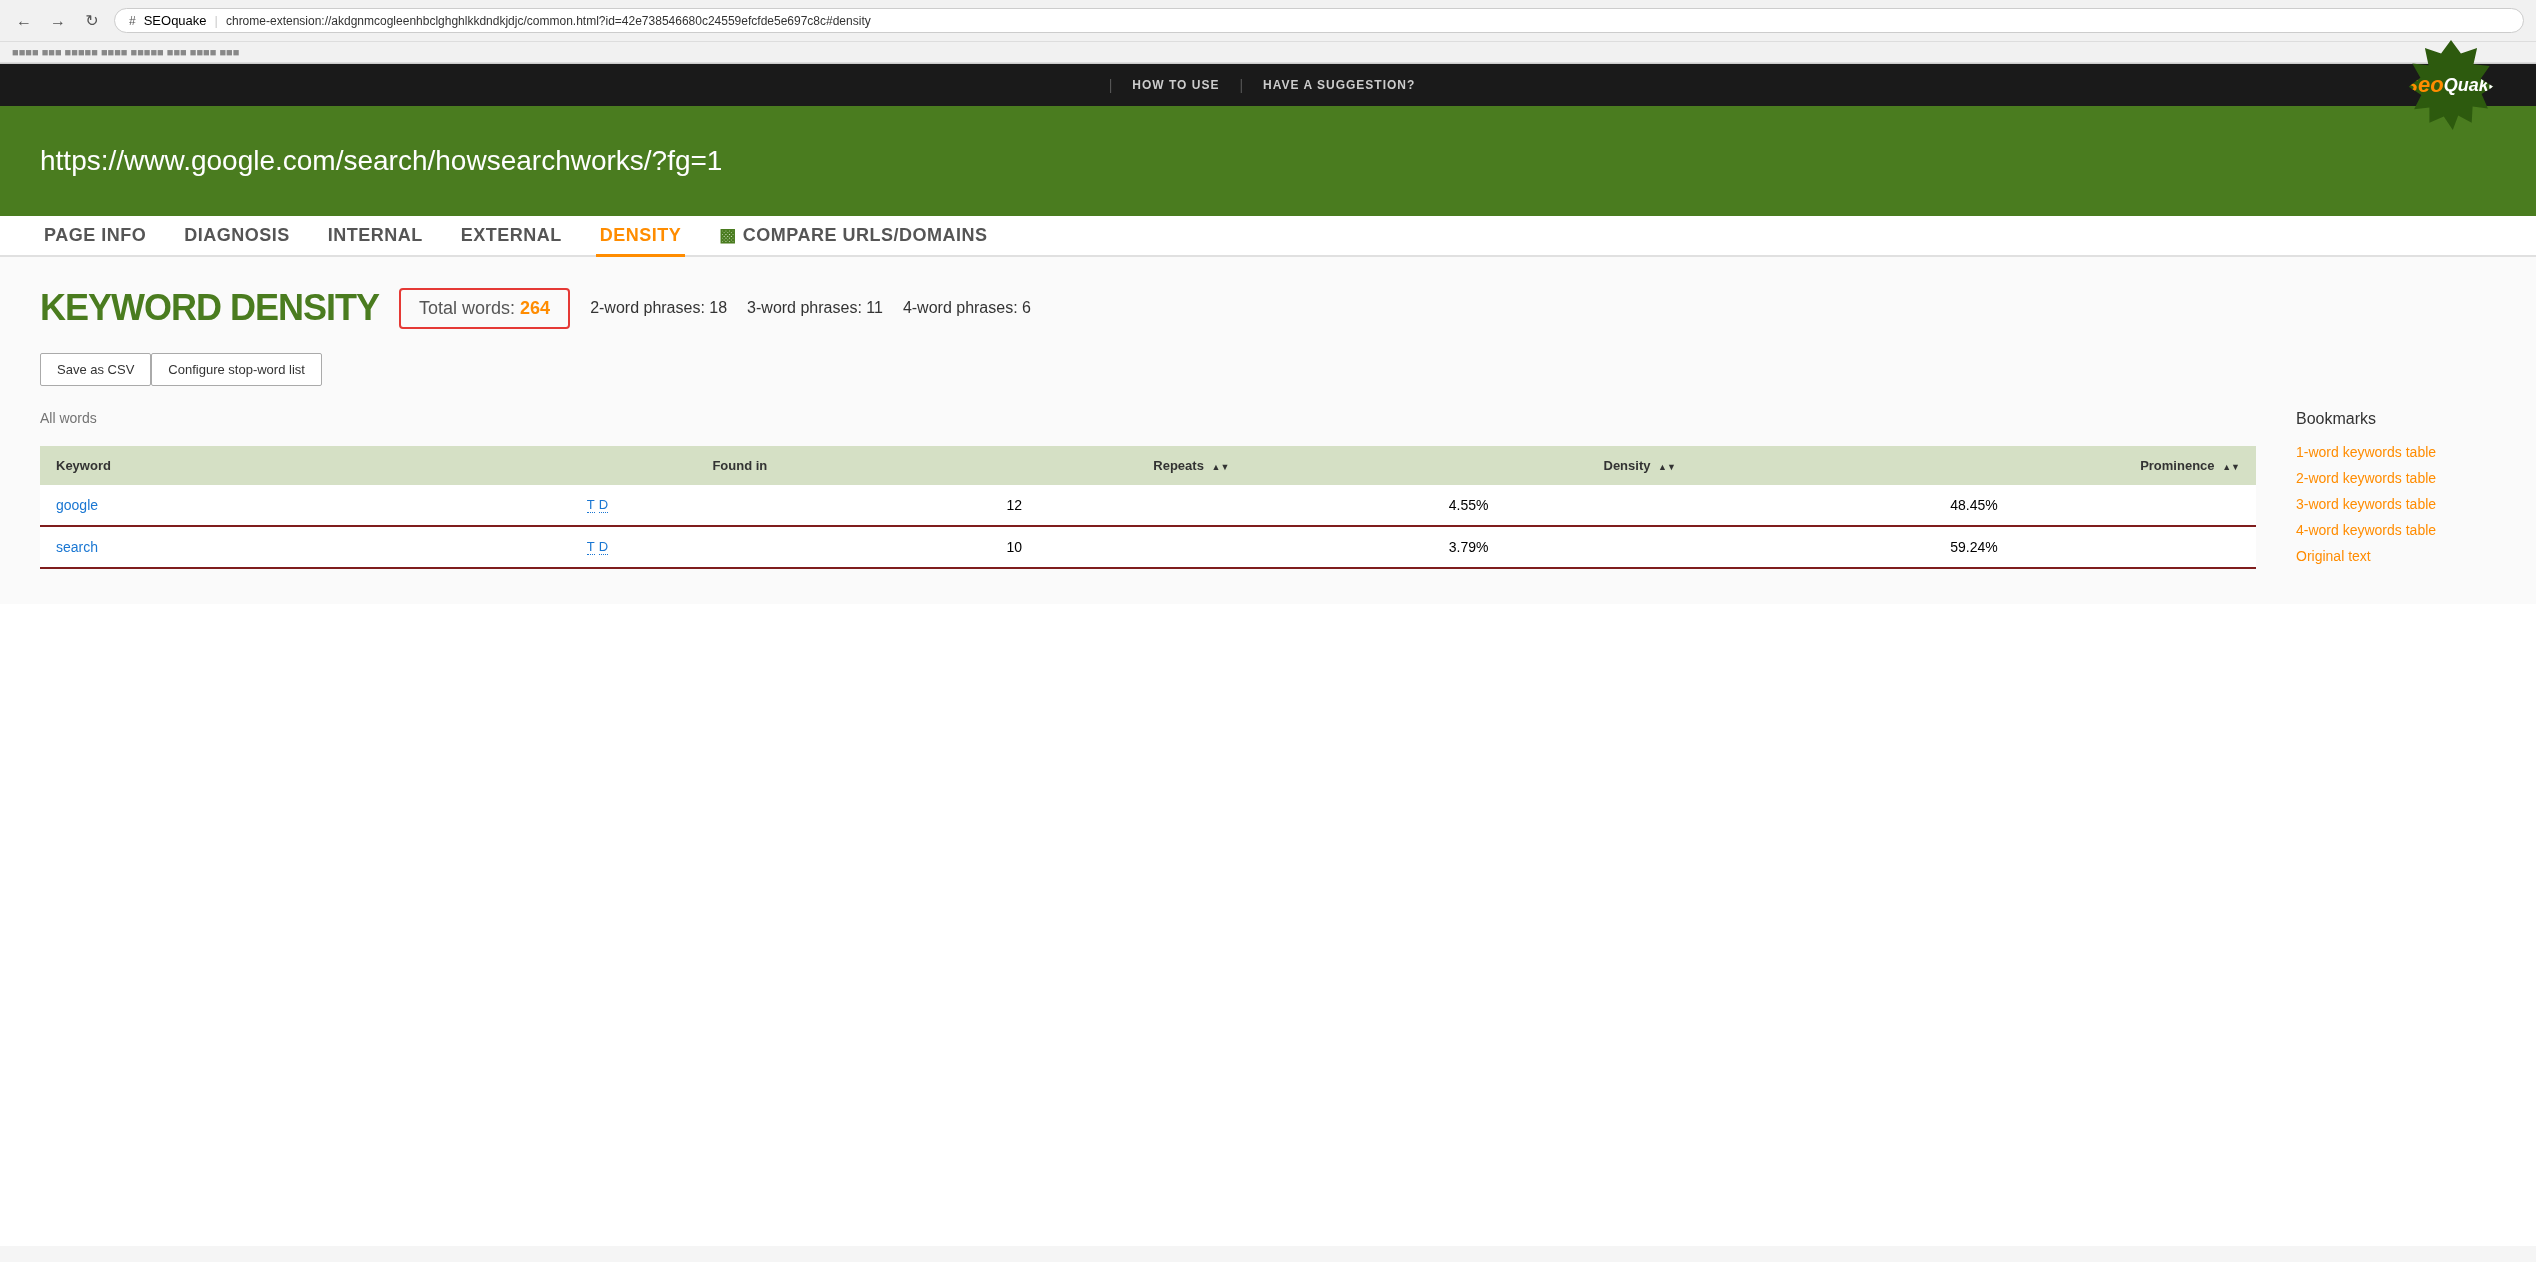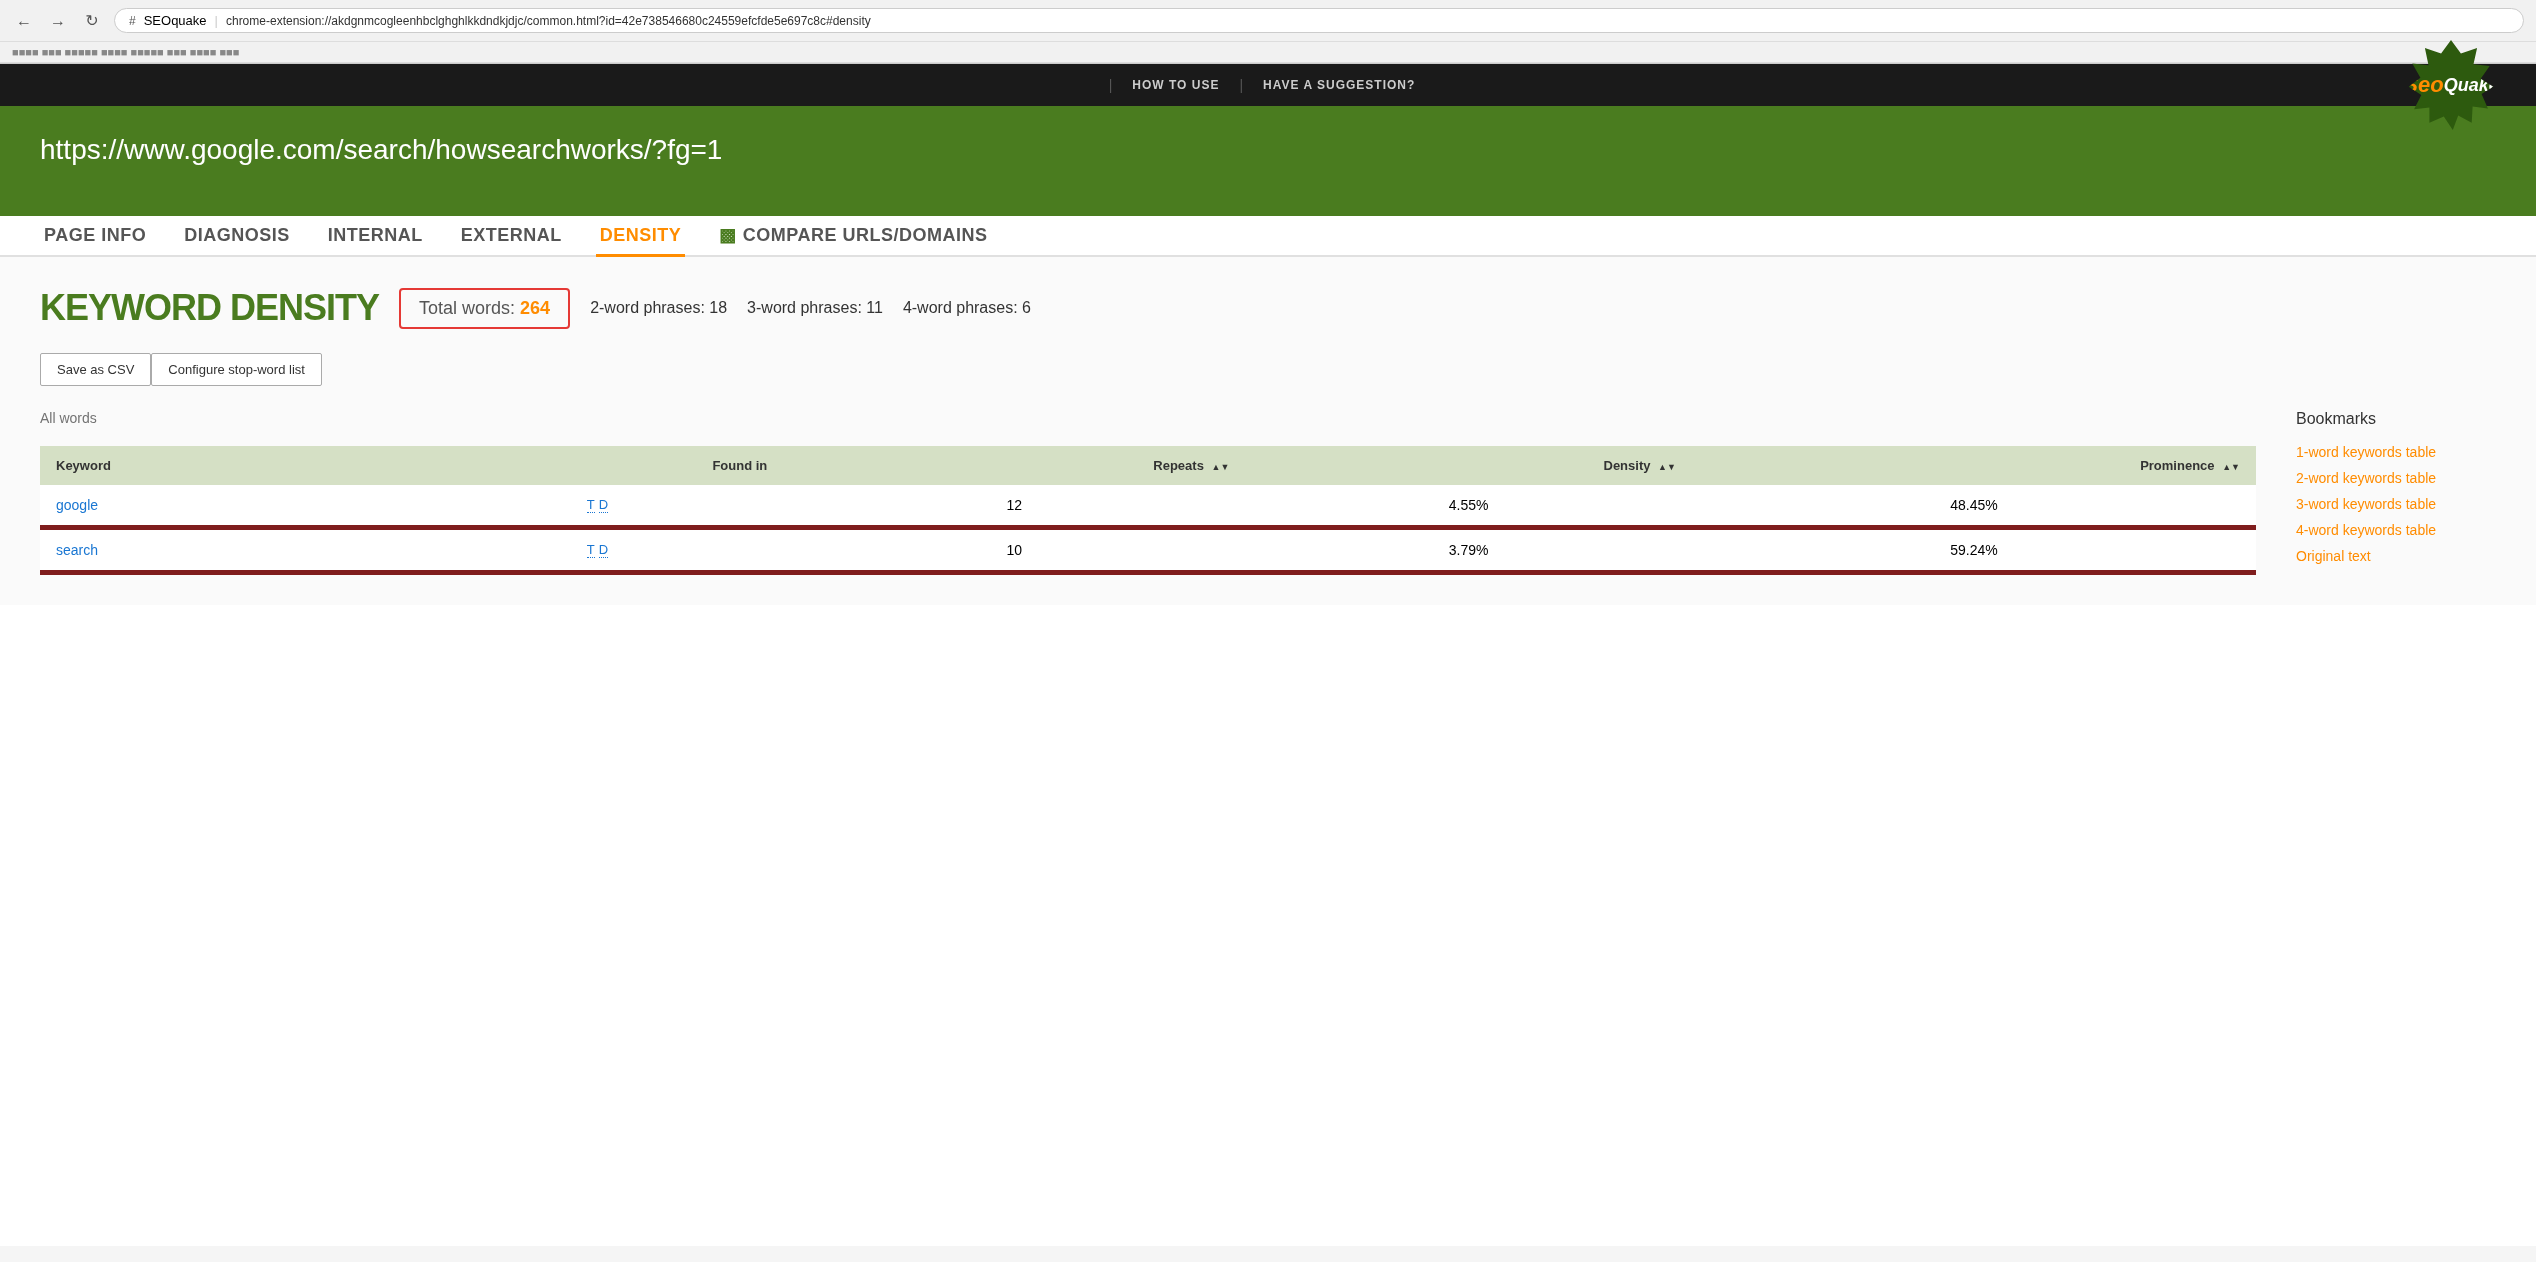--- a/index.html
+++ b/index.html
@@ -61,21 +61,21 @@
       font-weight: 900;
       position: relative;
     }
     .logo-seo { color: #ff8c00; font-size: 22px; font-style: italic; font-weight: 900; line-height: 1; }
     .logo-quake { color: white; font-size: 18px; font-style: italic; font-weight: 900; line-height: 1; }
 
     
     .green-header {
       background: #4a7c1f;
       padding: 28px 40px;
-      display: flex; align-items: flex-start;
+      display: flex; align-items: center;
       min-height: 110px;
     }
     .page-url {
       color: white; font-size: 28px; font-weight: 300; flex: 1;
     }
 
     
     .tab-nav {
       background: white; border-bottom: 2px solid #e0e0e0;
       display: flex; align-items: center; padding: 0 40px; gap: 30px;
@@ -140,21 +140,21 @@
       background: white;
     }
     .data-table th {
       background: #d5e0c5; color: #333;
       padding: 12px 16px; text-align: left; font-size: 13px; font-weight: bold;
     }
     .data-table th.center { text-align: right; }
     .data-table th.sortable { cursor: pointer; white-space: nowrap; }
     .sort-arrows { display: inline-flex; flex-direction: column; margin-left: 4px; font-size: 9px; line-height: 1; }
     .data-table td {
-      padding: 12px 16px; border-bottom: 5px solid #7f1d1d; font-size: 14px; margin-top: 8px;
+      padding: 12px 16px; border-bottom: 2px solid #7f1d1d; font-size: 14px; margin-top: 8px;
     }
     .data-table td.center { text-align: center; }
     .keyword-link { color: #1976d2; text-decoration: none; cursor: pointer; }
     .found-links { display: flex; gap: 4px; justify-content: center; }
     .found-link { color: #1976d2; text-decoration: none; cursor: pointer;
       border-bottom: 1px dotted #1976d2; font-size: 13px; }
 
     
     .bookmarks-sidebar {
       width: 200px;

